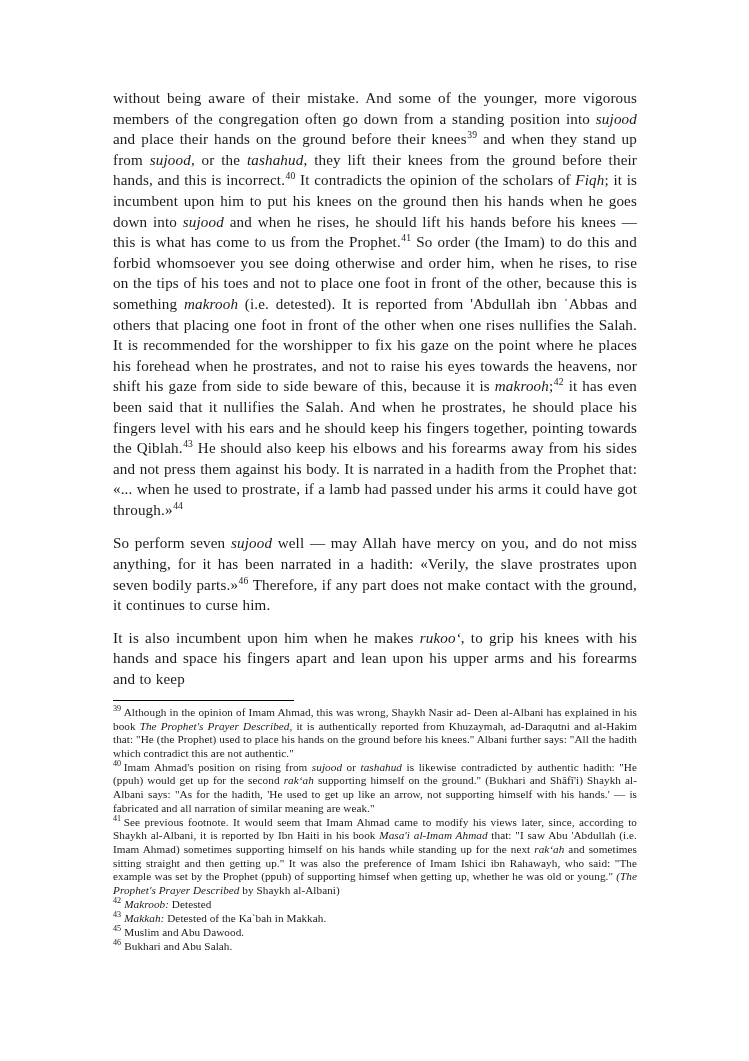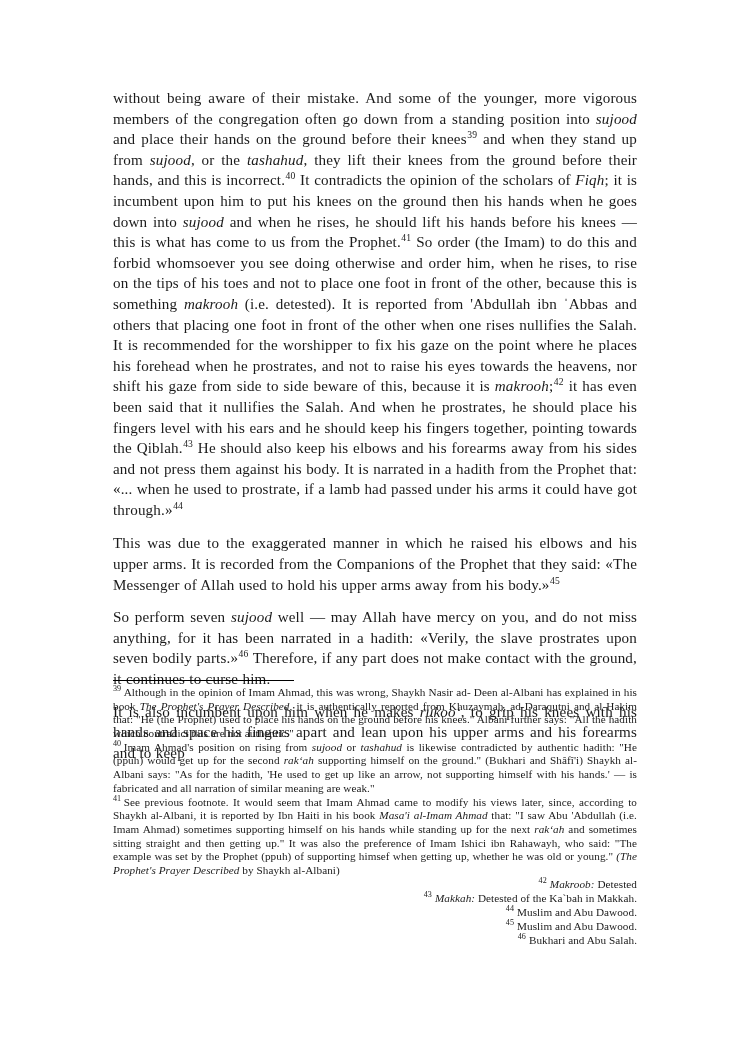--- a/index.html
+++ b/index.html
@@ -48,21 +48,21 @@
   sup.fn {
     font-size: 9.6px;
     vertical-align: super;
     line-height: 0;
     padding-left: 0.5px;
   }
   
   .footnotes {
     position: absolute;
     left: 113px;
-    top: 680px;
+    top: 700px;
     width: 524px;
   }
   .fn-rule {
     width: 181px;
     height: 0;
     border-top: 1.1px solid #000;
     margin: 0 0 5px 0;
   }
   .fn-item {
     font-size: 11.2px;
@@ -72,47 +72,45 @@
     margin: 0 0 0.5px 0;
     letter-spacing: 0.005em;
   }
   .fn-item .marker {
     font-size: 8.1px;
     vertical-align: super;
     line-height: 0;
     padding-right: 2.5px;
   }
   .fn-item.short {
-    text-align: right;
+    text-align: left;
   }
   .fn-item.short .marker {
     padding-right: 3px;
   }
 </style>
 </head>
 <body>
 
 <div class="page">
 
   <div class="content">
     <div id="body-paragraphs">
         <p class="body-para gap-large"><span>without being aware of their mistake. And some of the younger, more vigorous members of the congregation often go down from a standing position into </span><i>sujood</i><span> and place their hands on the ground before their knees</span><sup class="fn">39</sup><span> and when they stand up from </span><i>sujood</i><span>, or the </span><i>tashahud</i><span>, they lift their knees from the ground before their hands, and this is incorrect.</span><sup class="fn">40</sup><span> It contradicts the opinion of the scholars of </span><i>Fiqh</i><span>; it is incumbent upon him to put his knees on the ground then his hands when he goes down into </span><i>sujood</i><span> and when he rises, he should lift his hands before his knees — this is what has come to us from the Prophet.</span><sup class="fn">41</sup><span> So order (the Imam) to do this and forbid whomsoever you see doing otherwise and order him, when he rises, to rise on the tips of his toes and not to place one foot in front of the other, because this is something </span><i>makrooh</i><span> (i.e. detested). It is reported from 'Abdullah ibn ˈAbbas and others that placing one foot in front of the other when one rises nullifies the Salah. It is recommended for the worshipper to fix his gaze on the point where he places his forehead when he prostrates, and not to raise his eyes towards the heavens, nor shift his gaze from side to side beware of this, because it is </span><i>makrooh</i><span>;</span><sup class="fn">42</sup><span> it has even been said that it nullifies the Salah. And when he prostrates, he should place his fingers level with his ears and he should keep his fingers together, pointing towards the Qiblah.</span><sup class="fn">43</sup><span> He should also keep his elbows and his forearms away from his sides and not press them against his body. It is narrated in a hadith from the Prophet that: «... when he used to prostrate, if a lamb had passed under his arms it could have got through.»</span><sup class="fn">44</sup></p>
-        <p class="body-para"><span>This was due to the exaggerated manner in which he raised his elbows and his upper arms. It is recorded from the Companions of the Prophet that they said: «The Messenger of Allah used to hold his upper arms away from his body.»</span><sup class="fn">45</sup></p>
         <p class="body-para"><span>So perform seven </span><i>sujood</i><span> well — may Allah have mercy on you, and do not miss anything, for it has been narrated in a hadith: «Verily, the slave prostrates upon seven bodily parts.»</span><sup class="fn">46</sup><span> Therefore, if any part does not make contact with the ground, it continues to curse him.</span></p>
         <p class="body-para"><span>It is also incumbent upon him when he makes </span><i>rukooʻ</i><span>, to grip his knees with his hands and space his fingers apart and lean upon his upper arms and his forearms and to keep</span></p>
       </div>
   </div>
 
   <div class="footnotes">
     <div class="fn-rule"></div>
     <div id="footnote-list">
         <p class="fn-item"><span class="marker">39</span><span>Although in the opinion of Imam Ahmad, this was wrong, Shaykh Nasir ad- Deen al-Albani has explained in his book </span><i>The Prophet's Prayer Described</i><span>, it is authentically reported from Khuzaymah, ad-Daraqutni and al-Hakim that: "He (the Prophet) used to place his hands on the ground before his knees." Albani further says: "All the hadith which contradict this are not authentic."</span></p>
         <p class="fn-item"><span class="marker">40</span><span>Imam Ahmad's position on rising from </span><i>sujood</i><span> or </span><i>tashahud</i><span> is likewise contradicted by authentic hadith: "He (ppuh) would get up for the second </span><i>rakʻah</i><span> supporting himself on the ground." (Bukhari and Shâfî'i) Shaykh al- Albani says: "As for the hadith, 'He used to get up like an arrow, not supporting himself with his hands.' — is fabricated and all narration of similar meaning are weak."</span></p>
         <p class="fn-item"><span class="marker">41</span><span>See previous footnote. It would seem that Imam Ahmad came to modify his views later, since, according to Shaykh al-Albani, it is reported by Ibn Haiti in his book </span><i>Masa'i al-Imam Ahmad</i><span> that: "I saw Abu 'Abdullah (i.e. Imam Ahmad) sometimes supporting himself on his hands while standing up for the next </span><i>rakʻah</i><span> and sometimes sitting straight and then getting up." It was also the preference of Imam Ishici ibn Rahawayh, who said: "The example was set by the Prophet (ppuh) of supporting himsef when getting up, whether he was old or young." </span><i>(The Prophet's Prayer Described</i><span> by Shaykh al-Albani)</span></p>
         <p class="fn-item short"><span class="marker">42</span><i>Makroob:</i><span> Detested</span></p>
         <p class="fn-item short"><span class="marker">43</span><i>Makkah:</i><span> Detested of the Kaˋbah in Makkah.</span></p>
-        <p class="fn-item short"><span class="marker">44</span><span>Muslim and Abu Dawood.</span></p>
         <p class="fn-item short"><span class="marker">45</span><span>Muslim and Abu Dawood.</span></p>
         <p class="fn-item short"><span class="marker">46</span><span>Bukhari and Abu Salah.</span></p>
       </div>
   </div>
 
 </div>
 
 </body></html>

